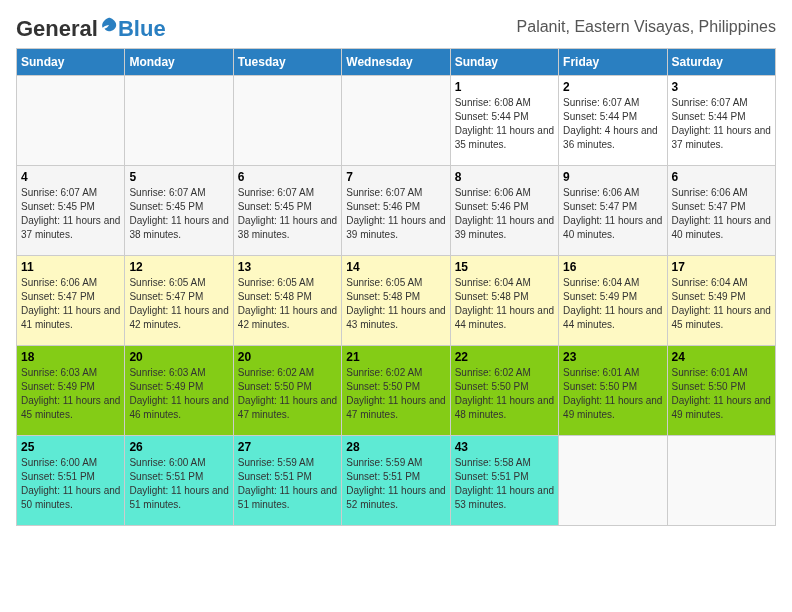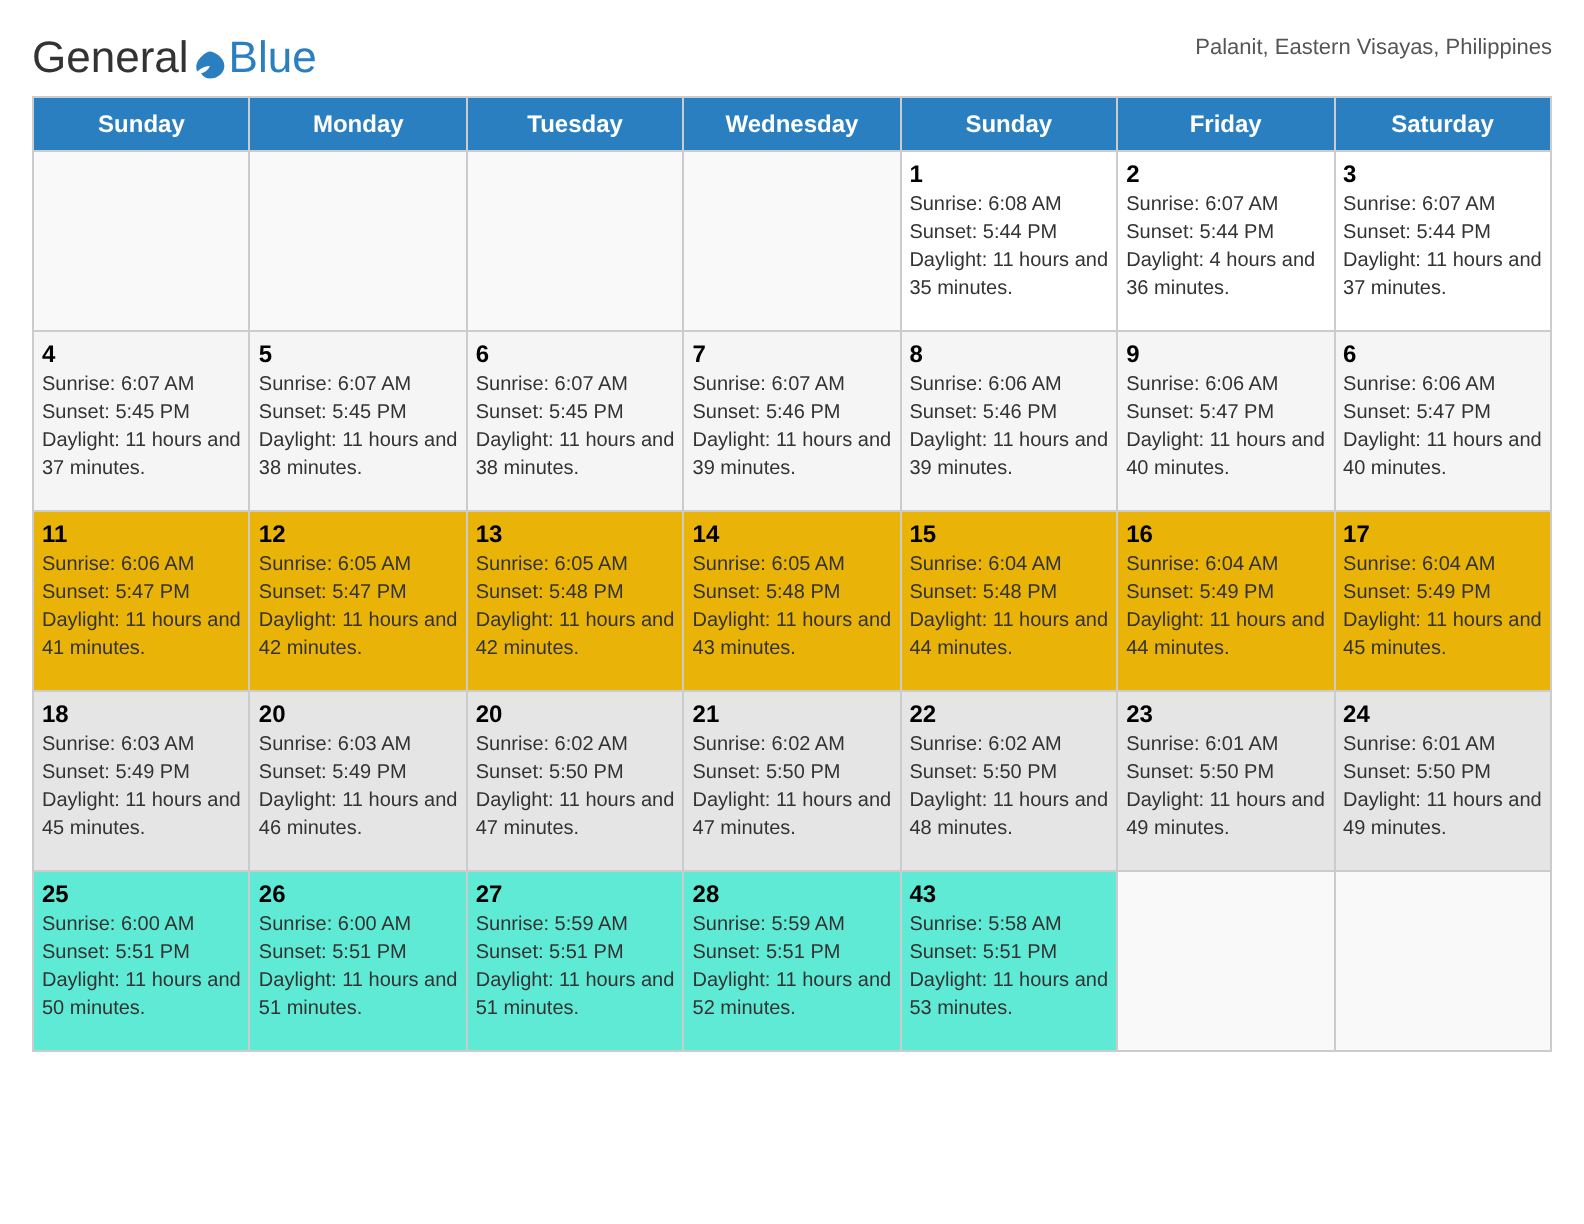--- a/index.html
+++ b/index.html
@@ -16,56 +16,56 @@
       align-items: flex-start;
       margin-bottom: 6px;
     }
     .logo {
       display: flex;
       flex-direction: column;
       align-items: flex-start;
     }
     .logo-text {
       display: flex;
-      align-items: flex-end;
+      align-items: flex-start;
       font-size: 22px;
-      font-weight: normal;
+      font-weight: bold;
       color: #333;
     }
     .logo-general { color: #333; }
     .logo-blue { color: #2a7fc1; }
     .logo-icon {
       width: 18px;
       height: 18px;
       margin-left: 2px;
     }
     .title-area {
       text-align: right;
     }
     .month-title {
       font-size: 36px;
       font-weight: bold;
       color: #333;
       line-height: 1.1;
     }
     .location-title {
-      font-size: 11px;
+      font-size: 16px;
       color: #555;
       margin-top: 2px;
     }
     .calendar-table {
       width: 100%;
       border-collapse: collapse;
       font-size: 11px;
     }
     .calendar-table th {
       background: #2a7fc1;
       color: #fff;
       padding: 6px 4px;
-      text-align: center;
+      text-align: left;
       font-size: 12px;
       font-weight: bold;
       border: 1px solid #ccc;
     }
     .calendar-table td {
       border: 1px solid #ccc;
       vertical-align: top;
       padding: 4px;
       width: calc(100% / 7);
       min-height: 80px;
@@ -199,21 +199,21 @@
         </td>
           <td>
           <span class="day-num">6</span>
           <div class="day-info">
             <span>Sunrise: 6:06 AM</span><br>
             <span>Sunset: 5:47 PM</span><br>
             <span>Daylight: 11 hours and 40 minutes.</span>
           </div>
         </td>
         </tr>
-        <tr style="background: #eab308;">
+        <tr style="background: #fef9c3;">
           <td>
           <span class="day-num">11</span>
           <div class="day-info">
             <span>Sunrise: 6:06 AM</span><br>
             <span>Sunset: 5:47 PM</span><br>
             <span>Daylight: 11 hours and 41 minutes.</span>
           </div>
         </td>
           <td>
           <span class="day-num">12</span>
@@ -257,21 +257,21 @@
         </td>
           <td>
           <span class="day-num">17</span>
           <div class="day-info">
             <span>Sunrise: 6:04 AM</span><br>
             <span>Sunset: 5:49 PM</span><br>
             <span>Daylight: 11 hours and 45 minutes.</span>
           </div>
         </td>
         </tr>
-        <tr style="background: #e5e5e5;">
+        <tr style="background: #84cc16;">
           <td>
           <span class="day-num">18</span>
           <div class="day-info">
             <span>Sunrise: 6:03 AM</span><br>
             <span>Sunset: 5:49 PM</span><br>
             <span>Daylight: 11 hours and 45 minutes.</span>
           </div>
         </td>
           <td>
           <span class="day-num">20</span>

